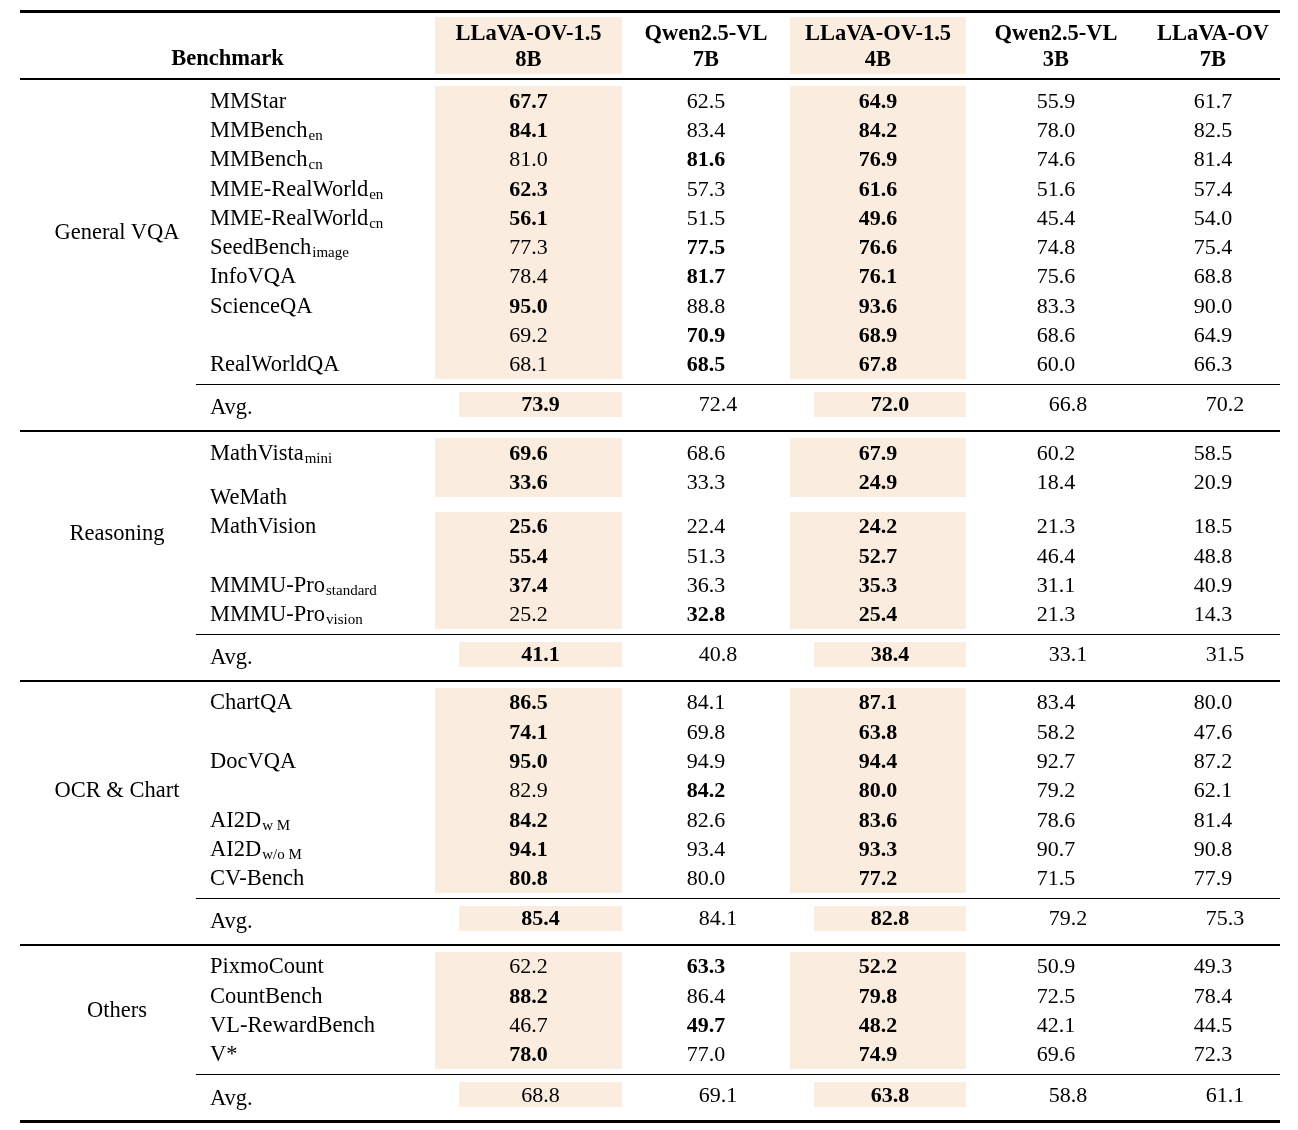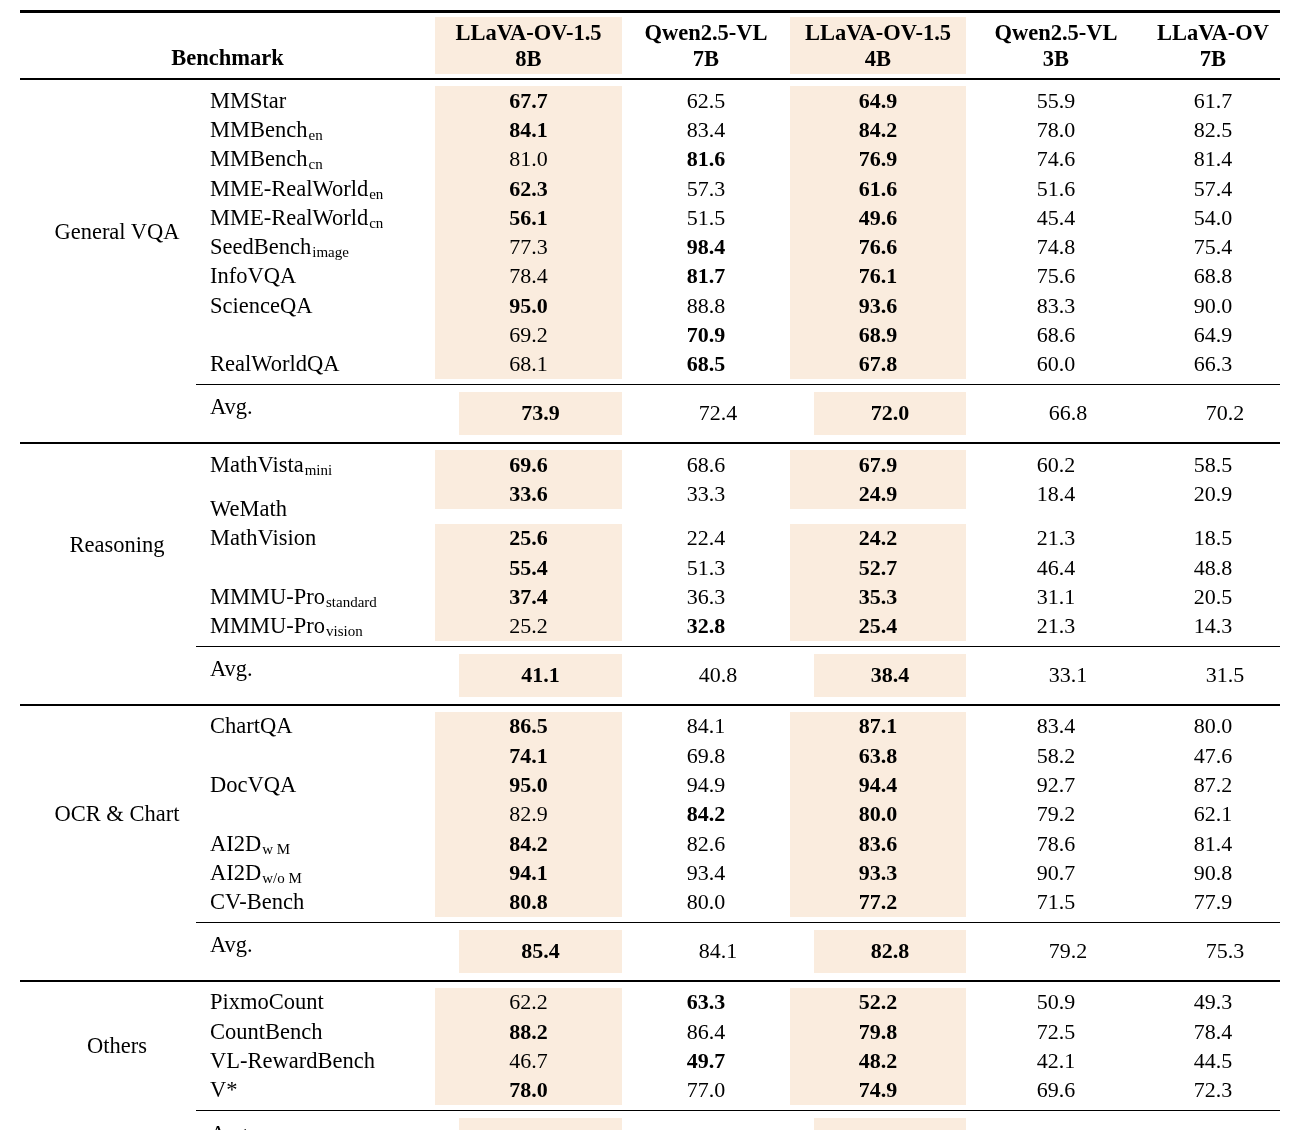--- a/index.html
+++ b/index.html
@@ -29,21 +29,21 @@
   .sp.t { height:6px; }
   .sp.m { height:7px; }
   .sp.bgap { height:7px; }
   .cmid { height:5px; border-bottom:1.5px solid #000; }
   .group-cell { align-self:center; padding-left:18px; font-size:22.5px;text-align:center; }
   .bcell { height:29.3px; display:flex; align-items:center; padding-left:14px; font-size:22.5px; white-space:nowrap; }
   .bcell sub { font-size:15px; line-height:0; position:relative; top:5px; margin-left:1px; }
   .vcell { height:29.3px; display:flex; align-items:center; justify-content:center; font-size:22px; }
   .b { font-weight:bold; }
   .avg-label { height:31px; }
-  .avgv { height:43px;margin-left:24px; }
+  .avgv { height:25px;margin-left:24px; }
 </style>
 </head>
 <body>
 
 <div class="bench-table">
 
   <div class="tgrid head-block">
     <div class="bench-head">
       <span>Benchmark</span>
     </div>
@@ -115,21 +115,21 @@
         <div class="vcell hl b" style="grid-area: 6 / 3;">56.1</div>
         <div class="vcell" style="grid-area: 6 / 4;">51.5</div>
         <div class="vcell hl b" style="grid-area: 6 / 5;">49.6</div>
         <div class="vcell" style="grid-area: 6 / 6;">45.4</div>
         <div class="vcell" style="grid-area: 6 / 7;">54.0</div>
         <div class="bcell" style="grid-area: 7 / 2;">
           <span>SeedBench</span>
           <sub>image</sub>
         </div>
         <div class="vcell hl" style="grid-area: 7 / 3;">77.3</div>
-        <div class="vcell b" style="grid-area: 7 / 4;">98.4</div>
+        <div class="vcell b" style="grid-area: 7 / 4;">77.5</div>
         <div class="vcell hl b" style="grid-area: 7 / 5;">76.6</div>
         <div class="vcell" style="grid-area: 7 / 6;">74.8</div>
         <div class="vcell" style="grid-area: 7 / 7;">75.4</div>
         <div class="bcell" style="grid-area: 8 / 2;">
           <span>InfoVQA</span>
         </div>
         <div class="vcell hl" style="grid-area: 8 / 3;">78.4</div>
         <div class="vcell b" style="grid-area: 8 / 4;">81.7</div>
         <div class="vcell hl b" style="grid-area: 8 / 5;">76.1</div>
         <div class="vcell" style="grid-area: 8 / 6;">75.6</div>
@@ -199,21 +199,21 @@
         <div class="vcell" style="grid-area: 5 / 6;">46.4</div>
         <div class="vcell" style="grid-area: 5 / 7;">48.8</div>
         <div class="bcell" style="grid-area: 6 / 2;">
           <span>MMMU-Pro</span>
           <sub>standard</sub>
         </div>
         <div class="vcell hl b" style="grid-area: 6 / 3;">37.4</div>
         <div class="vcell" style="grid-area: 6 / 4;">36.3</div>
         <div class="vcell hl b" style="grid-area: 6 / 5;">35.3</div>
         <div class="vcell" style="grid-area: 6 / 6;">31.1</div>
-        <div class="vcell" style="grid-area: 6 / 7;">20.5</div>
+        <div class="vcell" style="grid-area: 6 / 7;">40.9</div>
         <div class="bcell" style="grid-area: 7 / 2;">
           <span>MMMU-Pro</span>
           <sub>vision</sub>
         </div>
         <div class="vcell hl" style="grid-area: 7 / 3;">25.2</div>
         <div class="vcell b" style="grid-area: 7 / 4;">32.8</div>
         <div class="vcell hl b" style="grid-area: 7 / 5;">25.4</div>
         <div class="vcell" style="grid-area: 7 / 6;">21.3</div>
         <div class="vcell" style="grid-area: 7 / 7;">14.3</div>
         <div class="cmid" style="grid-area: 8 / 2 / auto / 8;"></div>

